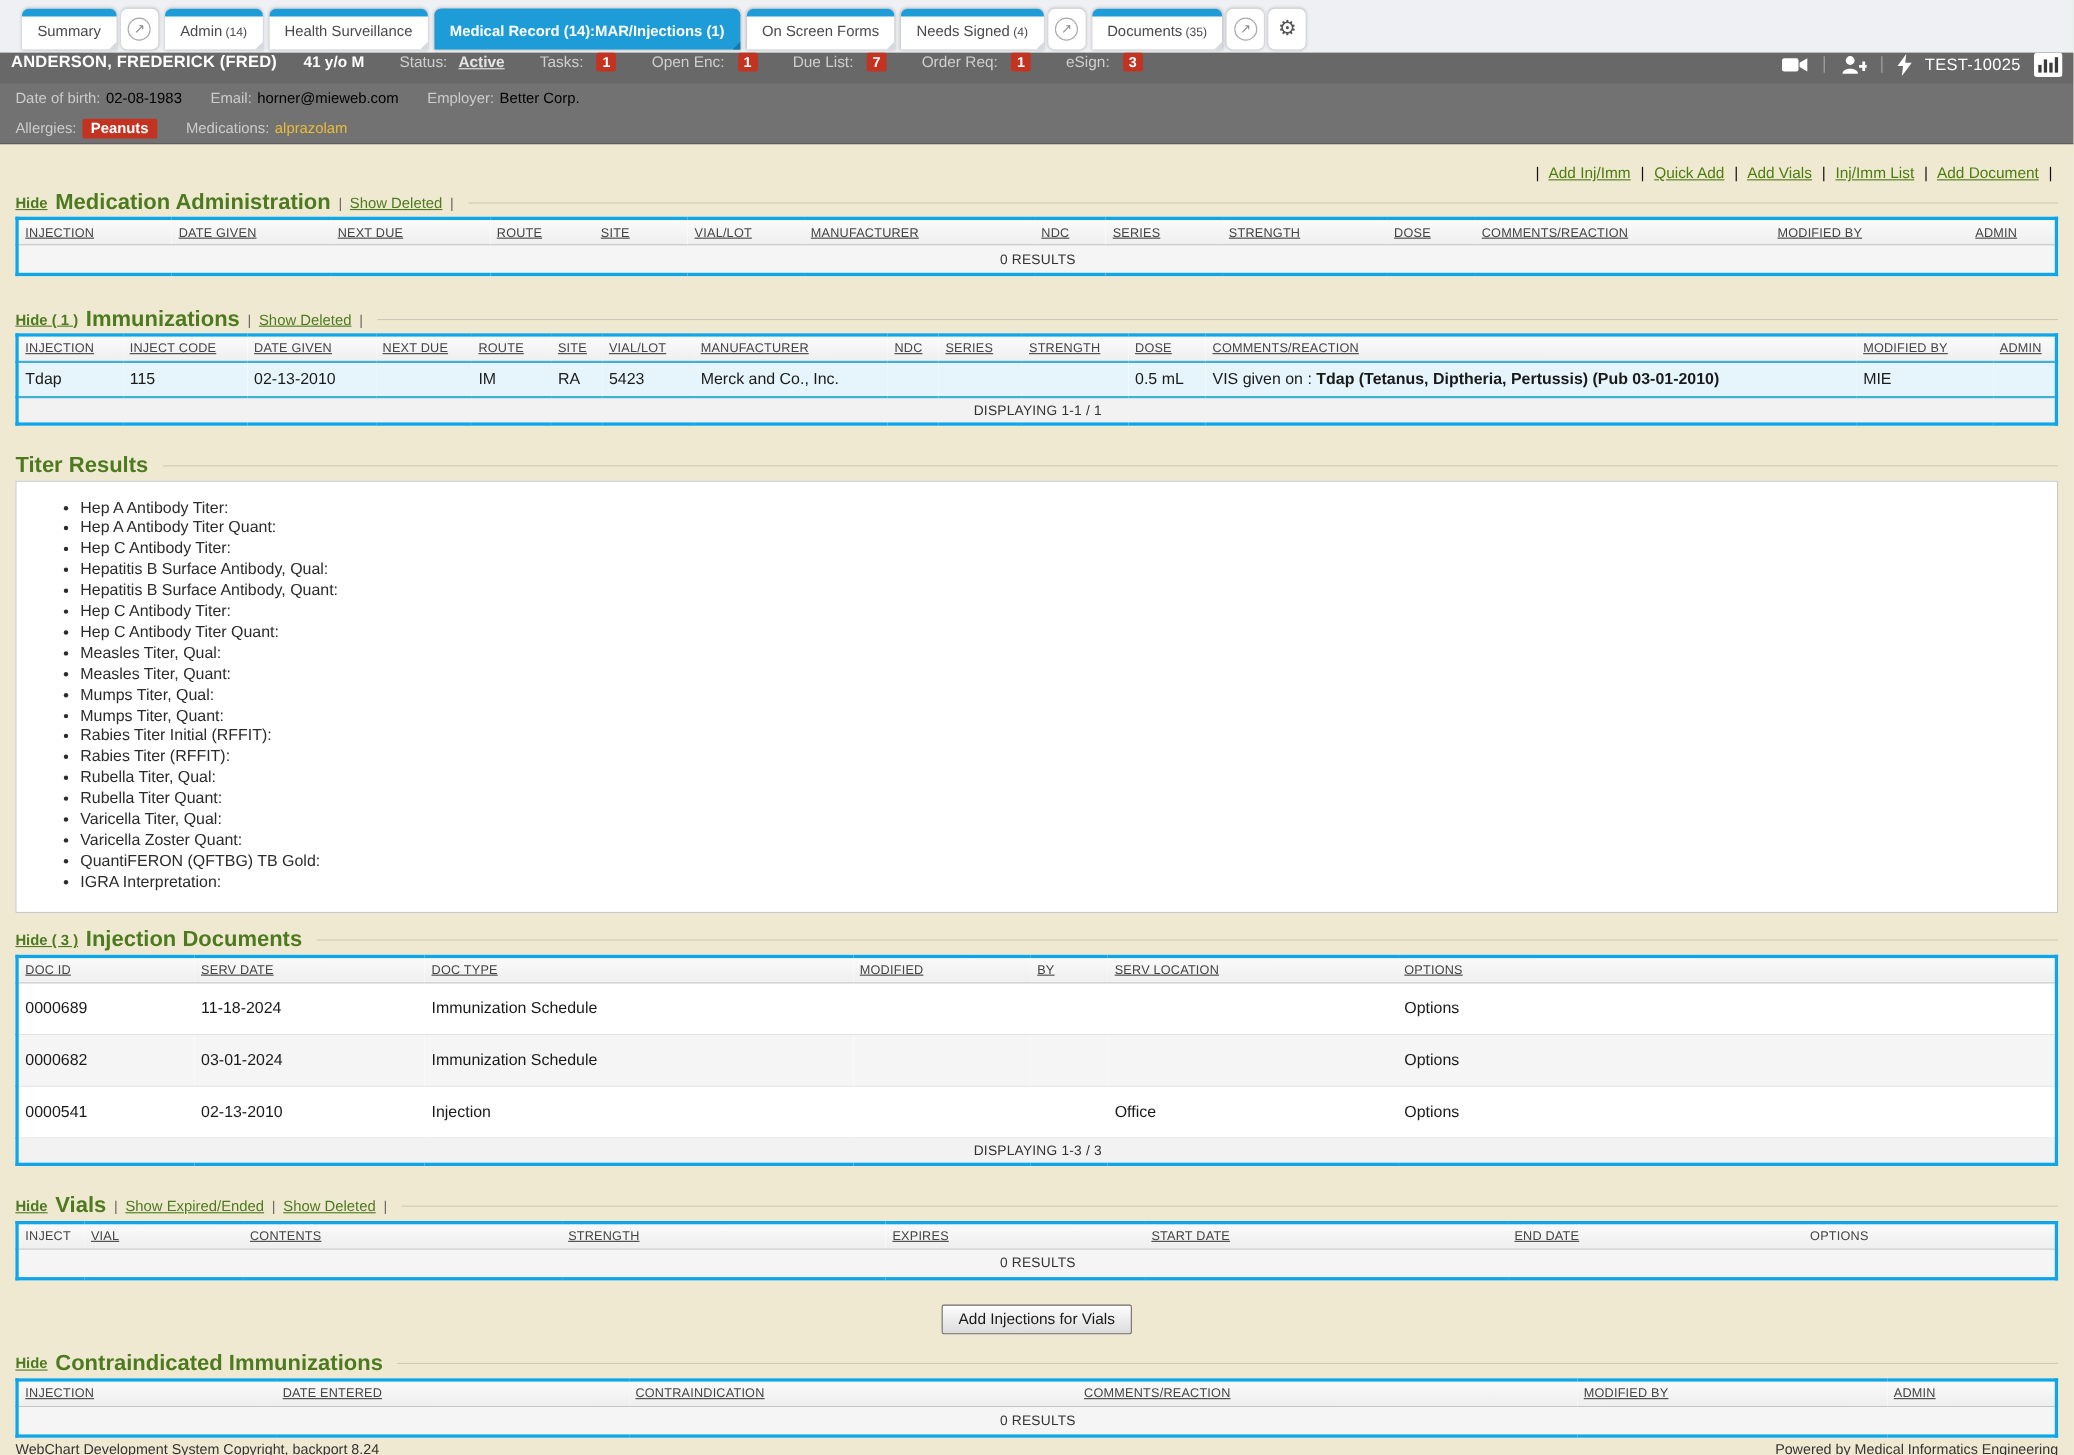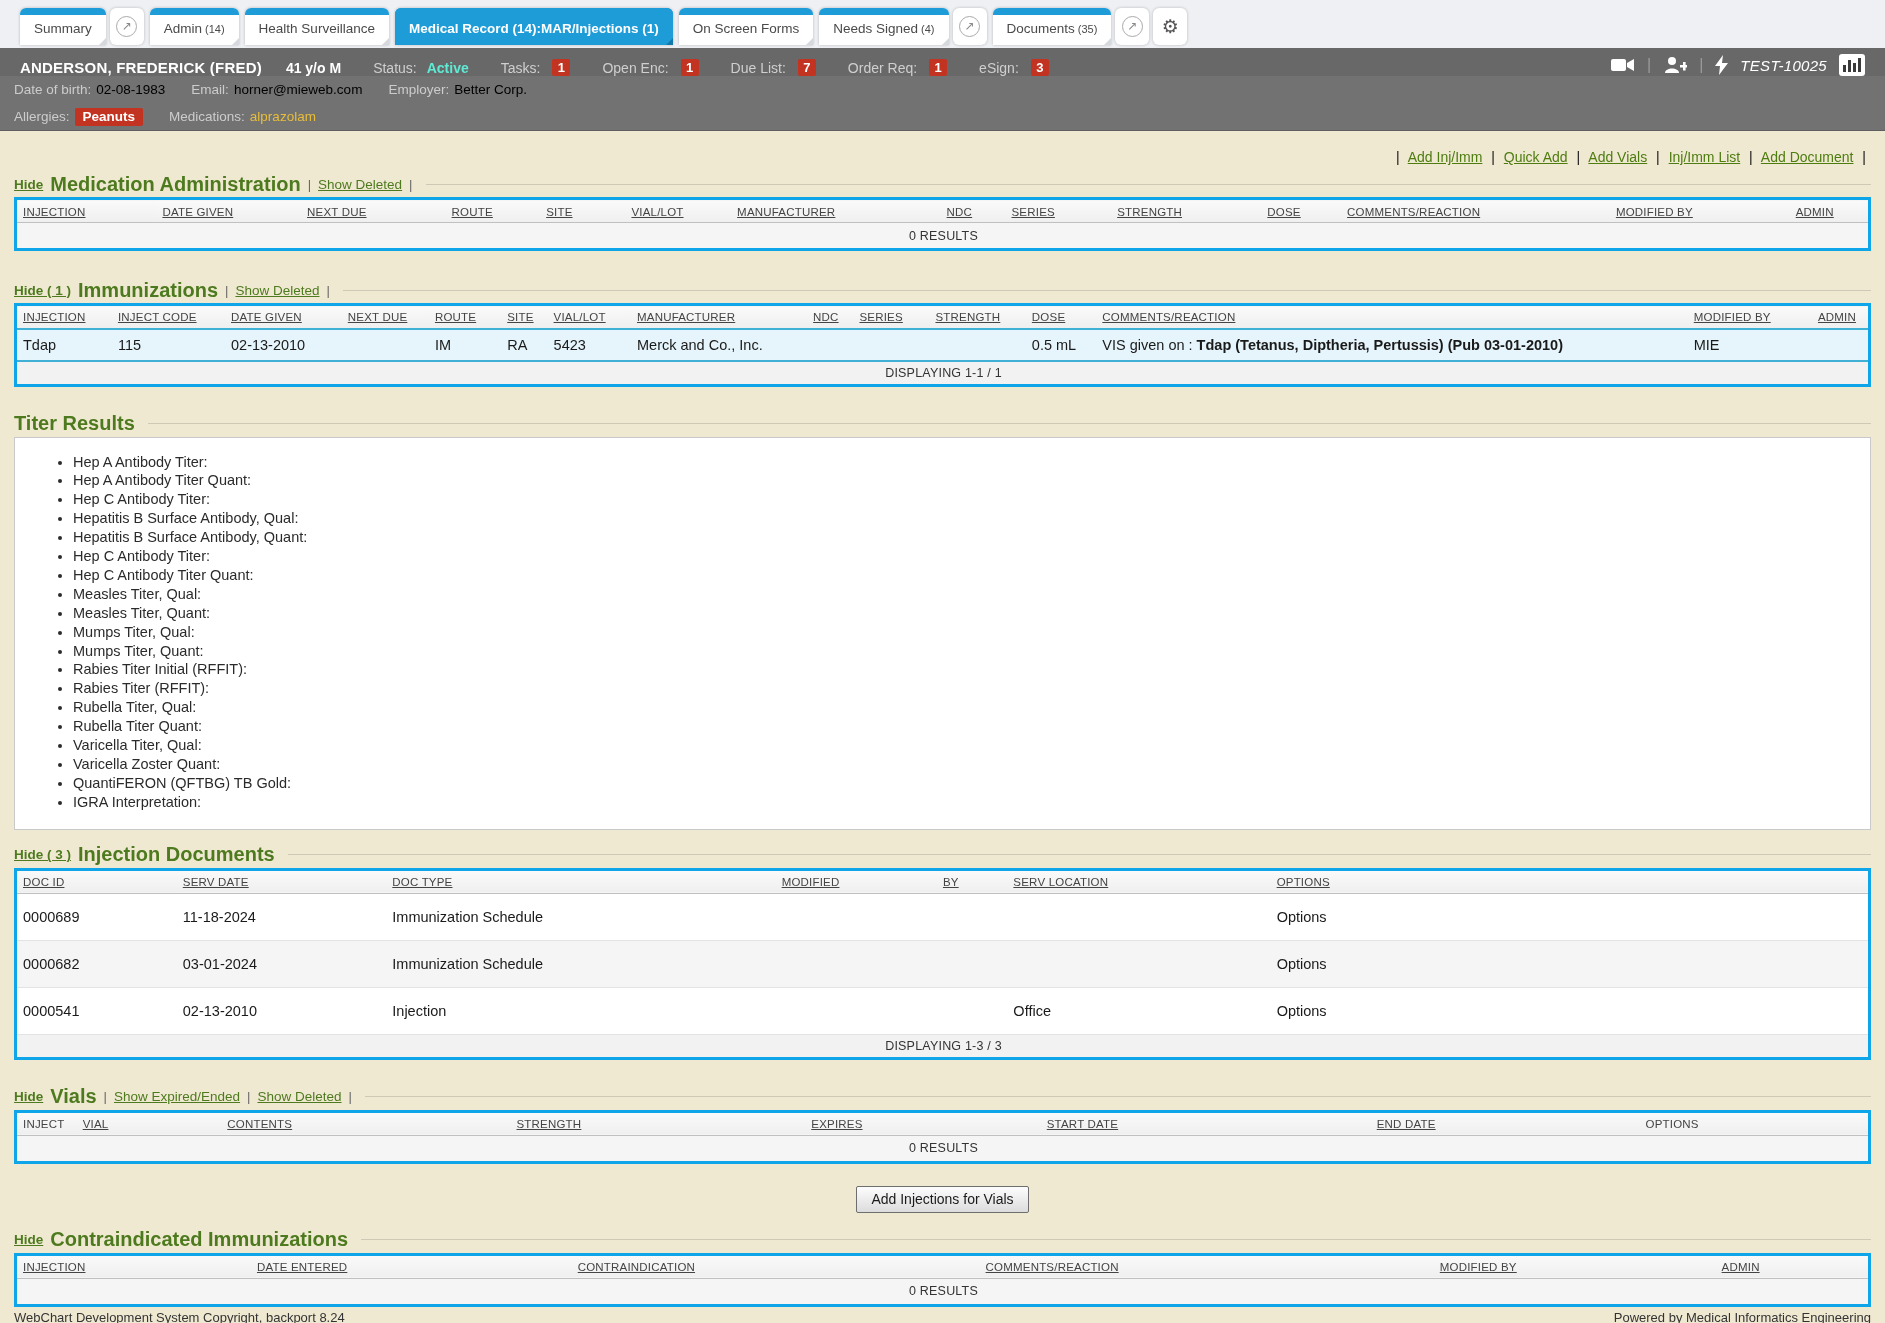--- a/index.html
+++ b/index.html
@@ -44,35 +44,35 @@
   }
   .popout-circle {
     width:21px; height:21px; border:1px solid #aaa; border-radius:50%;
     color:#8a8a8a; font-size:12px; line-height:19px; text-align:center; display:block;
   }
   .gear-glyph { font-size:19px; color:#555; line-height:1; }
 
   
   .pt-bar { background:#6d6d6d; color:#fff; }
   .pt-row1 {
-    background:#686868; height:28px; display:flex; align-items:flex-end;
-    padding:0 20px; gap:10px; font-size:14px;
+    background:#686868; height:28px; display:flex; align-items:flex-start;
+    padding:0 10px; gap:10px; font-size:14px;
   }
   .pt-name { font-size:15px; font-weight:bold; letter-spacing:.2px; }
   .pt-agesex { margin-left:14px; font-weight:bold; }
   .pt-lab { color:#cfcfcf; margin-left:22px; }
-  .pt-val { color:#5eead4; font-weight:bold; }
+  .pt-val { color:#e5e5e5; font-weight:bold;text-decoration:underline; }
   .badge {
     display:inline-block; min-width:18px; padding:1px 4px; margin-left:2px;
     background:#c23321; color:#fff; font-weight:bold; font-size:13px;
     text-align:center; border-radius:2px;
   }
   .pt-right { margin-left:auto; display:flex; align-items:center; gap:12px; }
   .pt-sep { color:#9a9a9a; font-size:16px; }
-  .pt-chartid { font-size:15px; letter-spacing:.3px;font-style:italic; }
+  .pt-chartid { font-size:15px; letter-spacing:.3px; }
   .icon-btn { display:flex; align-items:center; cursor:pointer; }
   .pt-row2, .pt-row3 {
     height:27px; display:flex; align-items:center; padding:0 14px; font-size:13.5px;
     background:#727272;
   }
   .pt-row3 { height:28px; border-bottom:1px solid #5e5e5e; }
   .pt2-lab { color:#cccccc; margin-right:5px; }
   .pt2-val { color:#000000; margin-right:26px; }
   .allergy-badge {
     background:#c23321; color:#fff; font-weight:bold; padding:1px 8px 2px;

